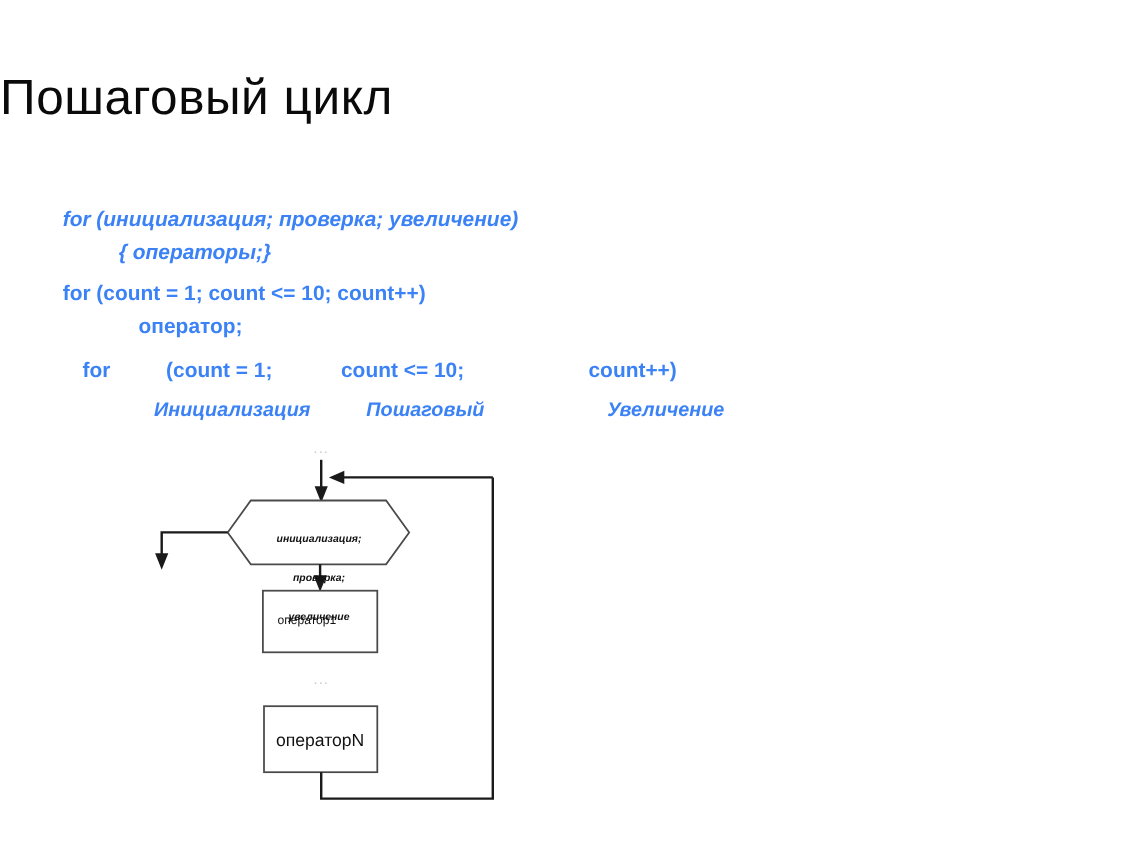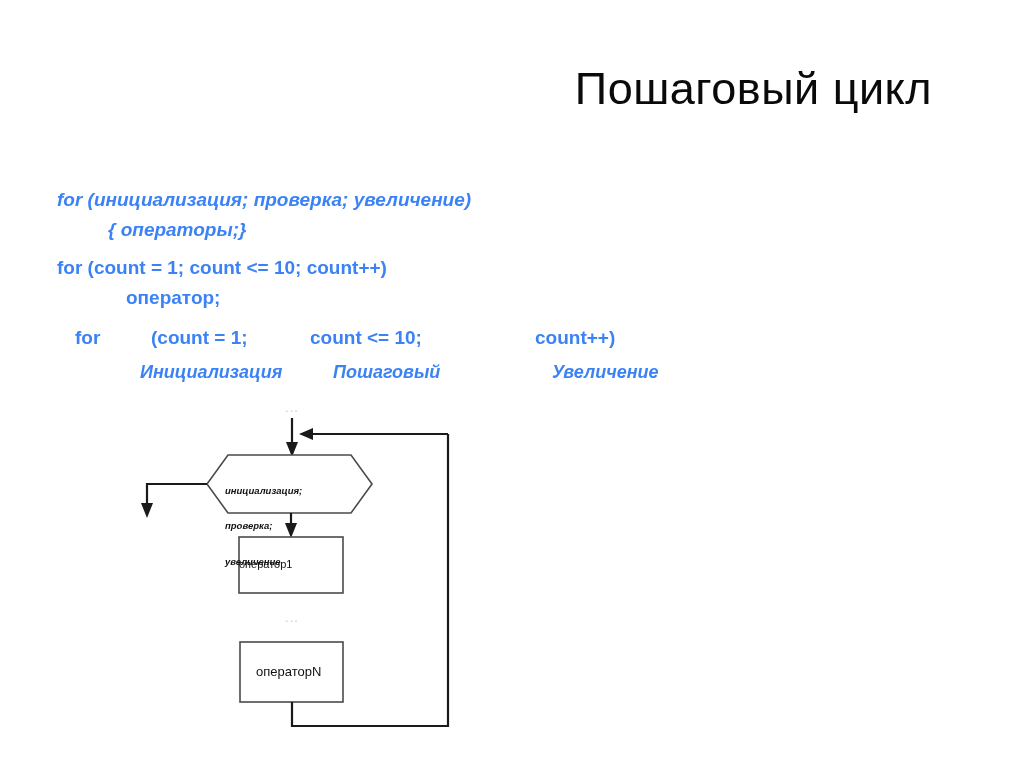--- a/index.html
+++ b/index.html
@@ -15,21 +15,21 @@
     font-family: "Liberation Sans", sans-serif;
     color: #000000;
   }
 
   
   #slide-title {
     position: absolute;
     left: 0;
     top: 63px;
     width: 932px;
-    text-align: right;
+    text-align: left;
     font-size: 45px;
     font-weight: 400;
     letter-spacing: 0.5px;
     color: #0a0a0a;
     white-space: nowrap;
   }
 
   
   .code-line {
     position: absolute;
@@ -66,20 +66,21 @@
     height: 767px;
     pointer-events: none;
   }
   #flowchart .wire      { stroke: #1a1a1a; stroke-width: 2.2; fill: none; }
   #flowchart .wire-head { fill: #1a1a1a; }
   #flowchart .node-box  { fill: #ffffff; stroke: #4a4a4a; stroke-width: 1.6; }
   #flowchart .node-hex  { fill: #ffffff; stroke: #4a4a4a; stroke-width: 1.6; }
 
   .node-label {
     position: absolute;
+    text-align: center;
     color: #111111;
     white-space: pre;
     line-height: 1.25;
   }
   #hex-label {
     left: 225px;
     top: 461px;
     width: 130px;
     font-size: 9.5px;
     font-weight: bold;
@@ -88,22 +89,21 @@
   #box1-label {
     left: 239px;
     top: 558px;
     width: 80px;
     font-size: 11px;
   }
   #boxn-label {
     left: 240px;
     top: 664px;
     width: 102px;
-    font-size: 13px;
-    margin-left: 16px;
+    font-size: 16px;
   }
   .ellipsis-mark {
     position: absolute;
     color: #c9c9c9;
     font-size: 13px;
     letter-spacing: 1px;
     width: 40px;
     text-align: center;
     white-space: pre;
   }

